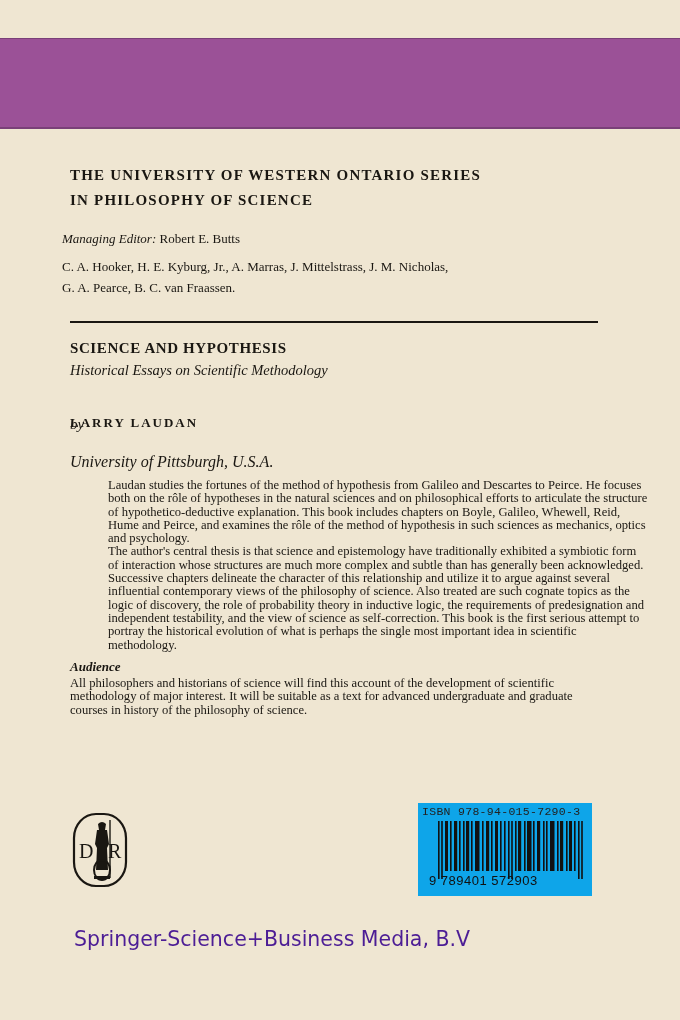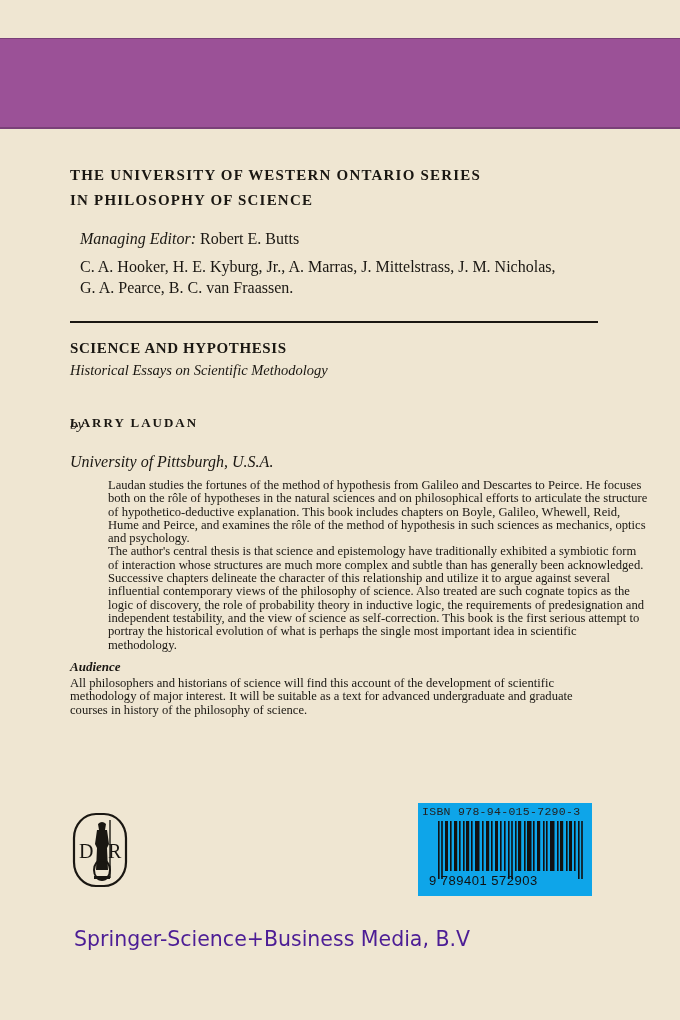--- a/index.html
+++ b/index.html
@@ -12,21 +12,21 @@
   .band {
     position:absolute; left:0; top:38px; width:680px; height:88px;
     background:#9b5197;
     border-top:1px solid #7a4078; border-bottom:2px solid #7a4078;
   }
   .abs { position:absolute; }
   .series {
     left:70px; top:162px; font-size:15px; letter-spacing:1.2px; font-weight:bold;
     line-height:26px; transform:scaleY(0.95);
   }
-  .editors { left:80px; top:228px; font-size:16px; line-height:21px; width:540px; }
+  .editors { left:62px; top:228px; font-size:13px; line-height:21px; width:540px; }
   .editors .line { white-space:nowrap; }
   .editors .label { font-style:italic; }
   .editors .gap { height:7px; }
   .rule { left:70px; top:321px; width:528px; height:2px; background:#1a1712; }
   .book-title { left:70px; top:340px; font-size:15px; font-weight:bold; letter-spacing:0.6px; }
   .book-sub { left:70px; top:362px; font-size:14.5px; font-style:italic; }
   .by { left:70px; top:416px; font-size:15px; font-style:italic; }
   .author { left:70px; top:415px; font-size:13px; font-weight:bold; letter-spacing:2px; }
   .affil { left:70px; top:453px; font-size:16px; font-style:italic; }
   .desc {

